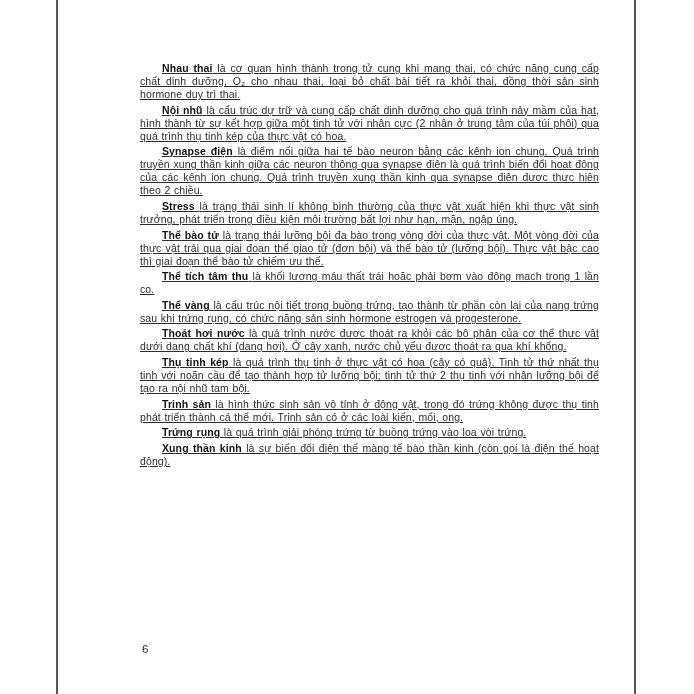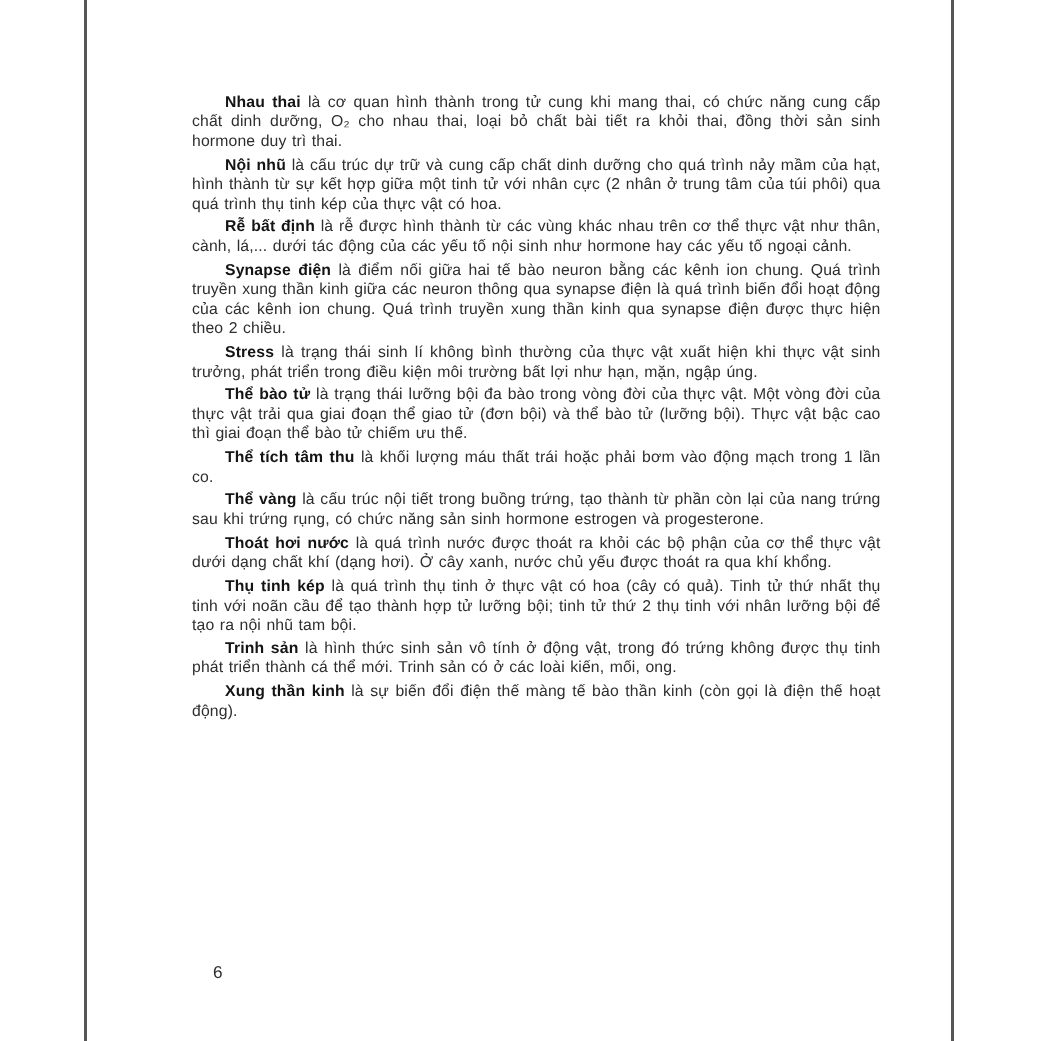--- a/index.html
+++ b/index.html
@@ -19,24 +19,25 @@
     position: absolute;
     top: 0;
     bottom: 0;
     width: 2px;
     background: #565656;
   }
   .page-rule.left  { left: 56px; }
   .page-rule.right { left: 634px; }
   .content {
     position: absolute;
-    left: 128px;
+    left: 140px;
     top: 62px;
     width: 459px;
     color: #2e2e2e;
+    text-decoration: underline;
   }
   .entries p {
     margin: 0 0 2.5px 0;
     font-size: 10.5px;
     line-height: 13.05px;
     text-align: justify;
     text-justify: inter-word;
     text-indent: 22px;
     letter-spacing: 0.1px;
     word-spacing: 0.6px;
@@ -57,27 +58,27 @@
 <body>
 
 <div class="viewport">
   <div class="page-rule left"></div>
   <div class="page-rule right"></div>
 
   <div class="content">
     <div class="entries" id="entries">
         <p><b>Nhau thai</b> <span>là cơ quan hình thành trong tử cung khi mang thai, có chức năng cung cấp chất dinh dưỡng, O₂ cho nhau thai, loại bỏ chất bài tiết ra khỏi thai, đồng thời sản sinh hormone duy trì thai.</span></p>
         <p><b>Nội nhũ</b> <span>là cấu trúc dự trữ và cung cấp chất dinh dưỡng cho quá trình nảy mầm của hạt, hình thành từ sự kết hợp giữa một tinh tử với nhân cực (2 nhân ở trung tâm của túi phôi) qua quá trình thụ tinh kép của thực vật có hoa.</span></p>
-        <p><b>Rễ bất định</b> <span>là rễ được hình thành từ các vùng khác nhau trên cơ thể thực vật như thân, cành, lá,... dưới tác động của các yếu tố nội sinh như hormone hay các yếu tố ngoại cảnh.</span></p>
         <p><b>Synapse điện</b> <span>là điểm nối giữa hai tế bào neuron bằng các kênh ion chung. Quá trình truyền xung thần kinh giữa các neuron thông qua synapse điện là quá trình biến đổi hoạt động của các kênh ion chung. Quá trình truyền xung thần kinh qua synapse điện được thực hiện theo 2 chiều.</span></p>
         <p><b>Stress</b> <span>là trạng thái sinh lí không bình thường của thực vật xuất hiện khi thực vật sinh trưởng, phát triển trong điều kiện môi trường bất lợi như hạn, mặn, ngập úng.</span></p>
         <p><b>Thể bào tử</b> <span>là trạng thái lưỡng bội đa bào trong vòng đời của thực vật. Một vòng đời của thực vật trải qua giai đoạn thể giao tử (đơn bội) và thể bào tử (lưỡng bội). Thực vật bậc cao thì giai đoạn thể bào tử chiếm ưu thế.</span></p>
         <p><b>Thể tích tâm thu</b> <span>là khối lượng máu thất trái hoặc phải bơm vào động mạch trong 1 lần co.</span></p>
         <p><b>Thể vàng</b> <span>là cấu trúc nội tiết trong buồng trứng, tạo thành từ phần còn lại của nang trứng sau khi trứng rụng, có chức năng sản sinh hormone estrogen và progesterone.</span></p>
         <p><b>Thoát hơi nước</b> <span>là quá trình nước được thoát ra khỏi các bộ phận của cơ thể thực vật dưới dạng chất khí (dạng hơi). Ở cây xanh, nước chủ yếu được thoát ra qua khí khổng.</span></p>
         <p><b>Thụ tinh kép</b> <span>là quá trình thụ tinh ở thực vật có hoa (cây có quả). Tinh tử thứ nhất thụ tinh với noãn cầu để tạo thành hợp tử lưỡng bội; tinh tử thứ 2 thụ tinh với nhân lưỡng bội để tạo ra nội nhũ tam bội.</span></p>
         <p><b>Trinh sản</b> <span>là hình thức sinh sản vô tính ở động vật, trong đó trứng không được thụ tinh phát triển thành cá thể mới. Trinh sản có ở các loài kiến, mối, ong.</span></p>
+        <p><b>Trứng rụng</b> <span>là quá trình giải phóng trứng từ buồng trứng vào loa vòi trứng.</span></p>
         <p><b>Xung thần kinh</b> <span>là sự biến đổi điện thế màng tế bào thần kinh (còn gọi là điện thế hoạt động).</span></p>
       </div>
   </div>
 
   <div class="page-number">6</div>
 </div>
 
 </body></html>

